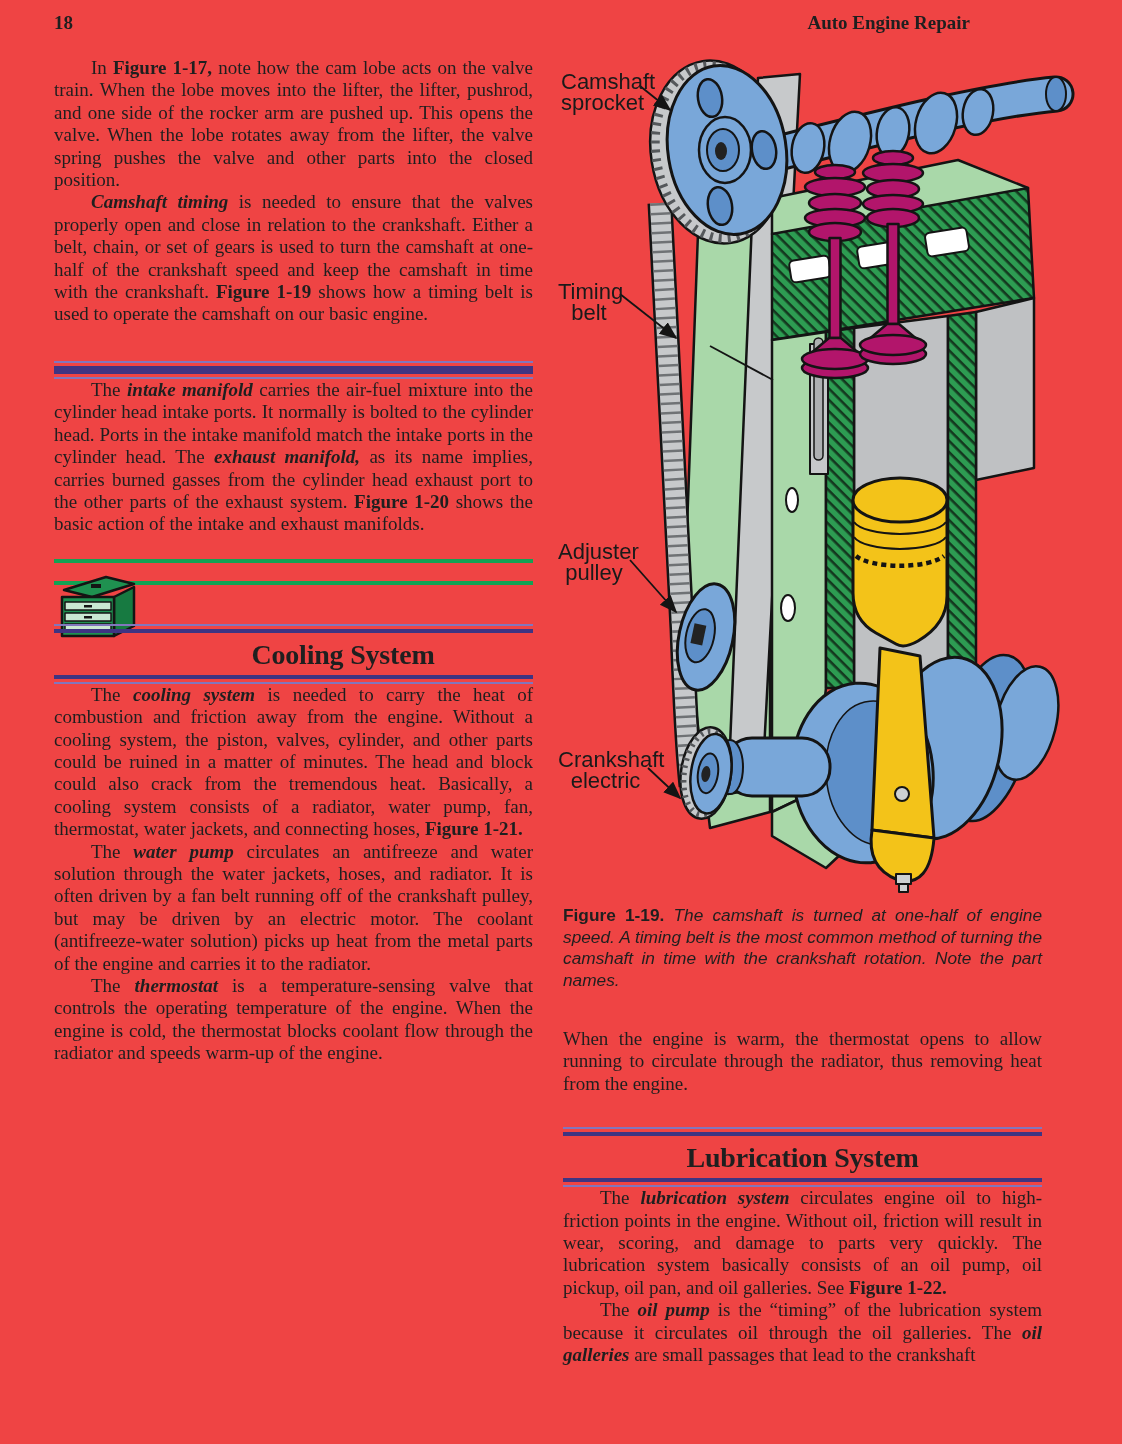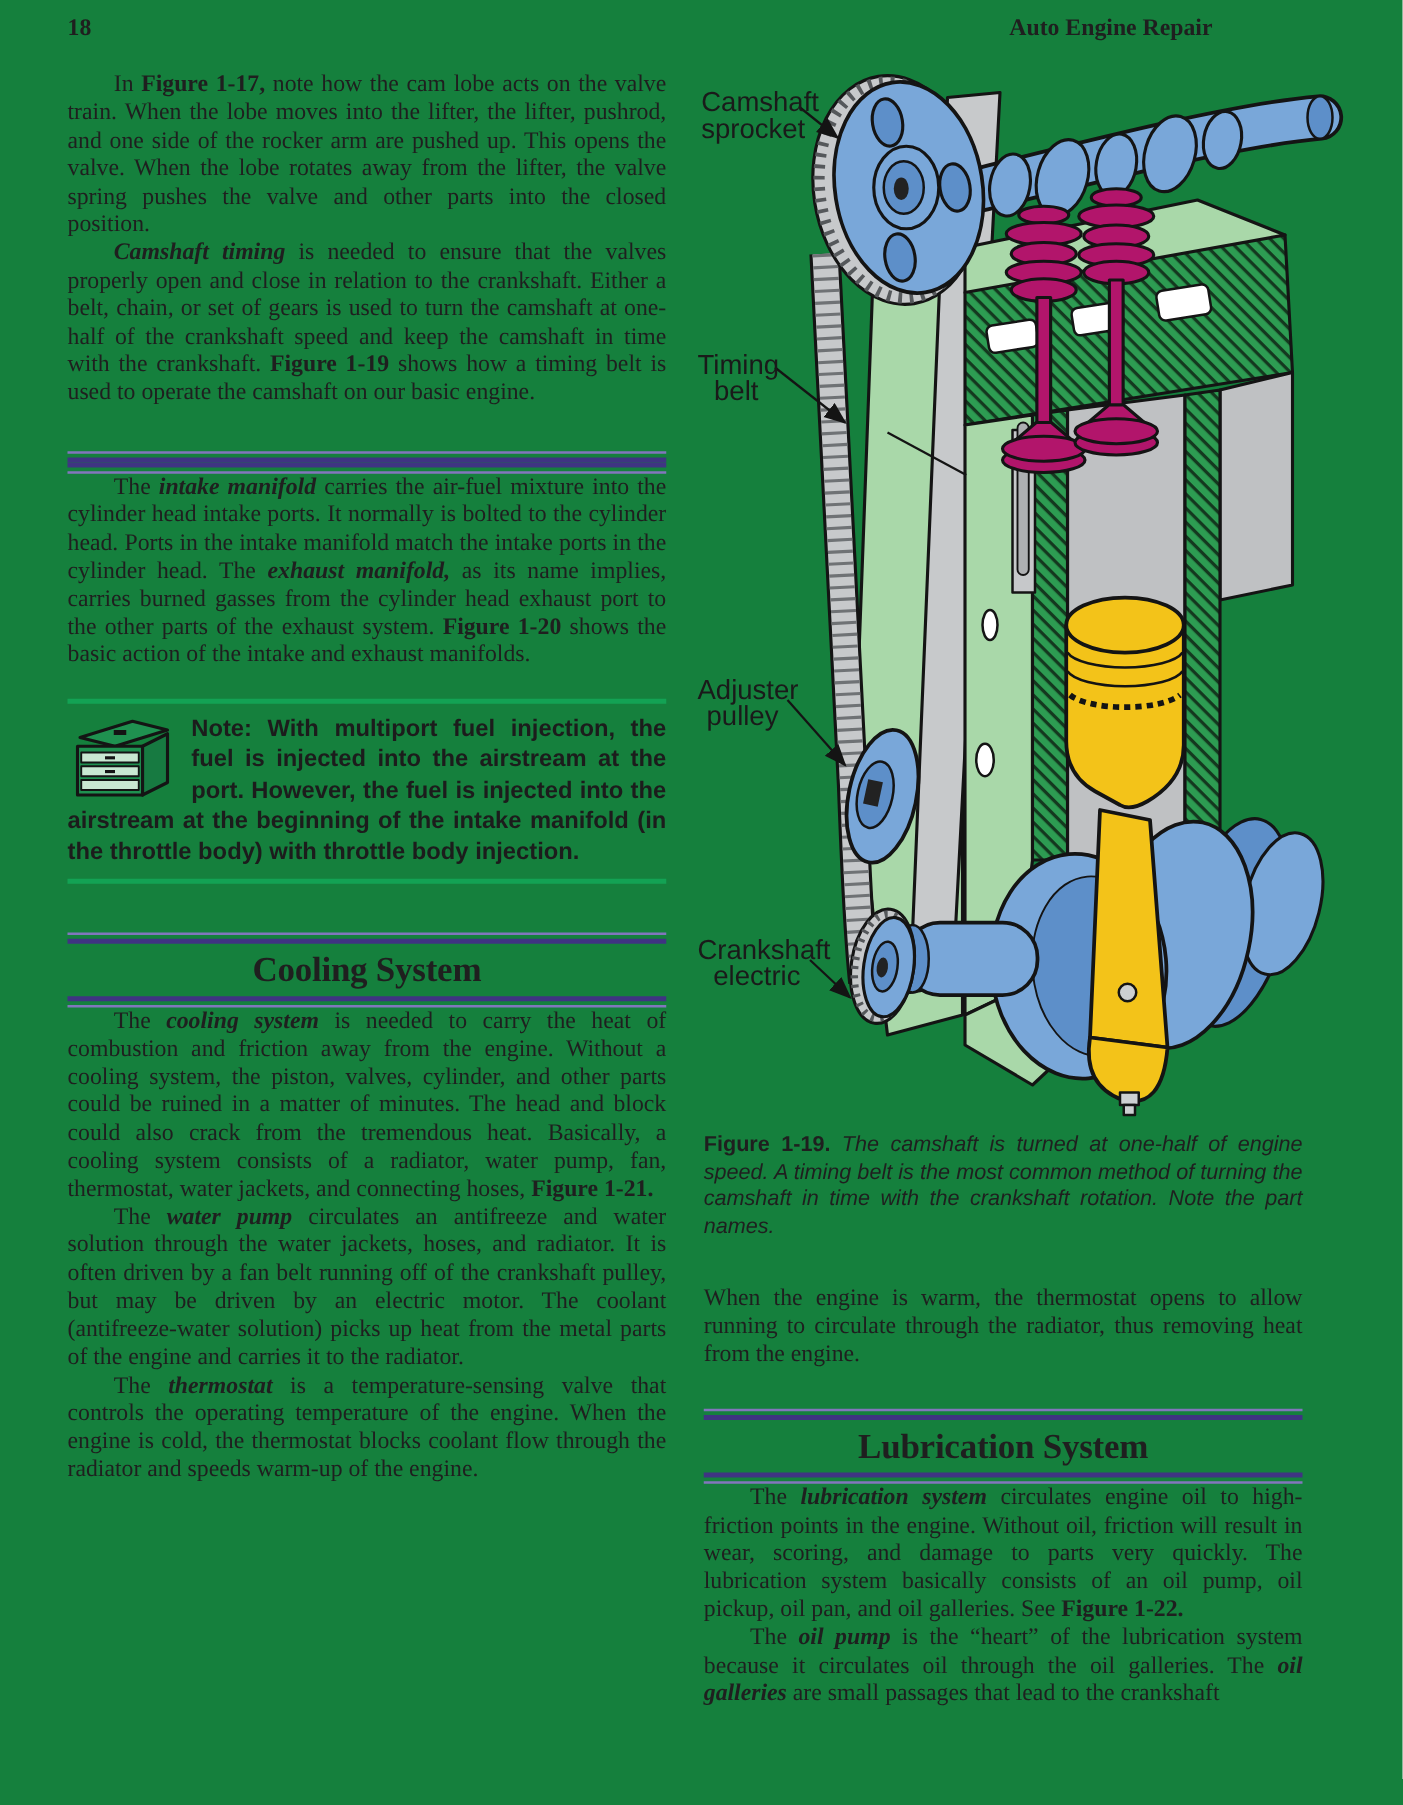--- a/index.html
+++ b/index.html
@@ -1,16 +1,16 @@
 <!DOCTYPE html>
 <html style="--text: #1f1f1f; --rule_purple_dark: #3f3482; --rule_purple_light: #8276bd; --note_green: #13a254; --toolbox_green: #1f9150; --toolbox_green_dark: #177a41; --toolbox_light: #c9e8d2; --figure_blue: #79a7d9; --figure_blue_shade: #5d8fc9; --figure_light_green: #a9d8a9; --figure_dark_green: #2d9c52; --figure_magenta: #b2156b; --figure_yellow: #f3c319; --figure_gray: #bfc1c3; --figure_belt_gray: #c7c9cb;"><head>
 <meta charset="utf-8">
 <style>
   html,body{margin:0;padding:0;background:#e8e8e8;}
-  .page{position:relative;width:1122px;height:1444px;background:#15803d;overflow:hidden;
+  .page{position:relative;width:1122px;height:1444px;background:#ef4444;overflow:hidden;
         font-family:"Liberation Serif",serif;color:var(--text,#1f1f1f);}
   
   .pg-num{position:absolute;left:54px;top:12px;font-size:19px;font-weight:700;}
   .run-title{position:absolute;right:152px;top:12px;font-size:19px;font-weight:700;}
   
   .col{position:absolute;width:479px;}
   #lc{left:54px;top:57px;}
   #rc{left:563px;top:1028px;}
   p.body{margin:0;text-align:justify;font-size:19px;line-height:22.4px;text-indent:37px;}
   p.body.noindent{text-indent:0;}
@@ -87,21 +87,20 @@
           <polygon points="10,16 52,3 80,10 38,23" style="fill:var(--toolbox_green)" class="ol" stroke-width="2.5"></polygon>
           <rect x="37" y="10" width="10" height="4" fill="#141414"></rect>
           <polygon points="60,23 80,13 80,52 60,62" style="fill:var(--toolbox_green_dark)" class="ol" stroke-width="2.5"></polygon>
           <rect x="8" y="23" width="52" height="39" style="fill:var(--toolbox_green)" class="ol" stroke-width="2.5"></rect>
           <rect x="11" y="28" width="46" height="8" style="fill:var(--toolbox_light)" class="ol" stroke-width="1.5"></rect>
           <rect x="11" y="39" width="46" height="8" style="fill:var(--toolbox_light)" class="ol" stroke-width="1.5"></rect>
           <rect x="11" y="50" width="46" height="8" style="fill:var(--toolbox_light)" class="ol" stroke-width="1.5"></rect>
           <rect x="30" y="31" width="8" height="2.5" fill="#141414"></rect>
           <rect x="30" y="42" width="8" height="2.5" fill="#141414"></rect>
         </svg>
-        <span><span class="rt-b">Note: With multiport fuel injection, the fuel is injected into the airstream at the port. However, the fuel is injected into the airstream at the beginning of the intake manifold (in the throttle body) with throttle body injection.</span></span>
       </div>
       <div class="grule"></div>
     </div>
 
     <div class="sec sec-cooling">
       <div class="rule rule-top">
           <i class="l1"></i>
           <i class="l2"></i>
         </div>
       <h2>Cooling System</h2>
@@ -267,16 +266,16 @@
           <i class="l2"></i>
         </div>
       <h2>Lubrication System</h2>
       <div class="rule rule-bot">
           <i class="l1"></i>
           <i class="l2"></i>
         </div>
     </div>
 
     <p class="body sp14"><span>The </span><span class="rt-bi">lubrication system</span><span> circulates engine oil to high-friction points in the engine. Without oil, friction will result in wear, scoring, and damage to parts very quickly. The lubrication system basically consists of an oil pump, oil pickup, oil pan, and oil galleries. See </span><span class="rt-b">Figure 1-22.</span></p>
-    <p class="body"><span>The </span><span class="rt-bi">oil pump</span><span> is the “heart” of the lubrication system because it circulates oil through the oil galleries. The </span><span class="rt-bi">oil galleries</span><span> are small passages that lead to the crankshaft</span></p>
+    <p class="body"><span>The </span><span class="rt-bi">oil pump</span><span> is the “timing” of the lubrication system because it circulates oil through the oil galleries. The </span><span class="rt-bi">oil galleries</span><span> are small passages that lead to the crankshaft</span></p>
   </div>
 
 </div>
 
 </body></html>

